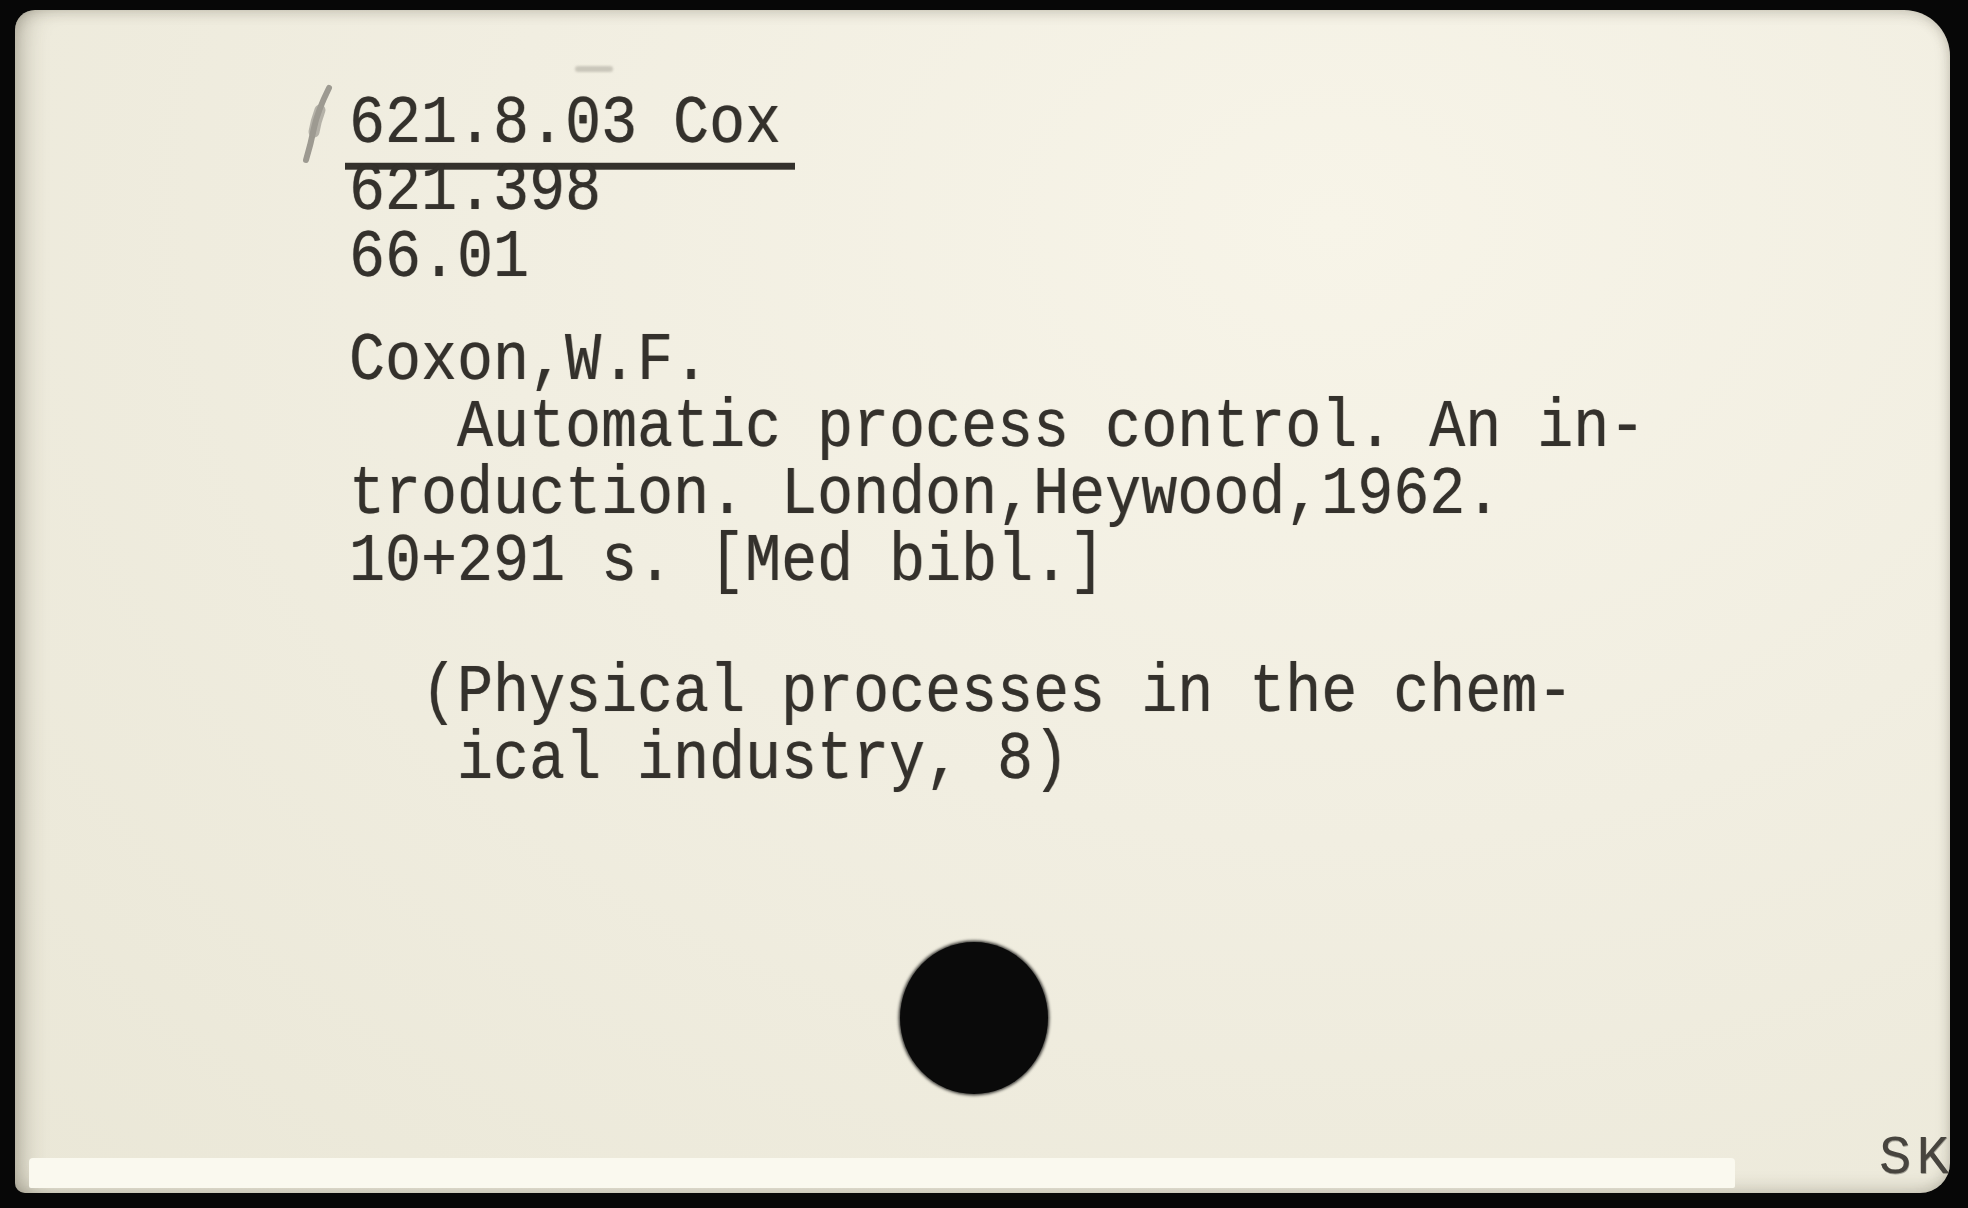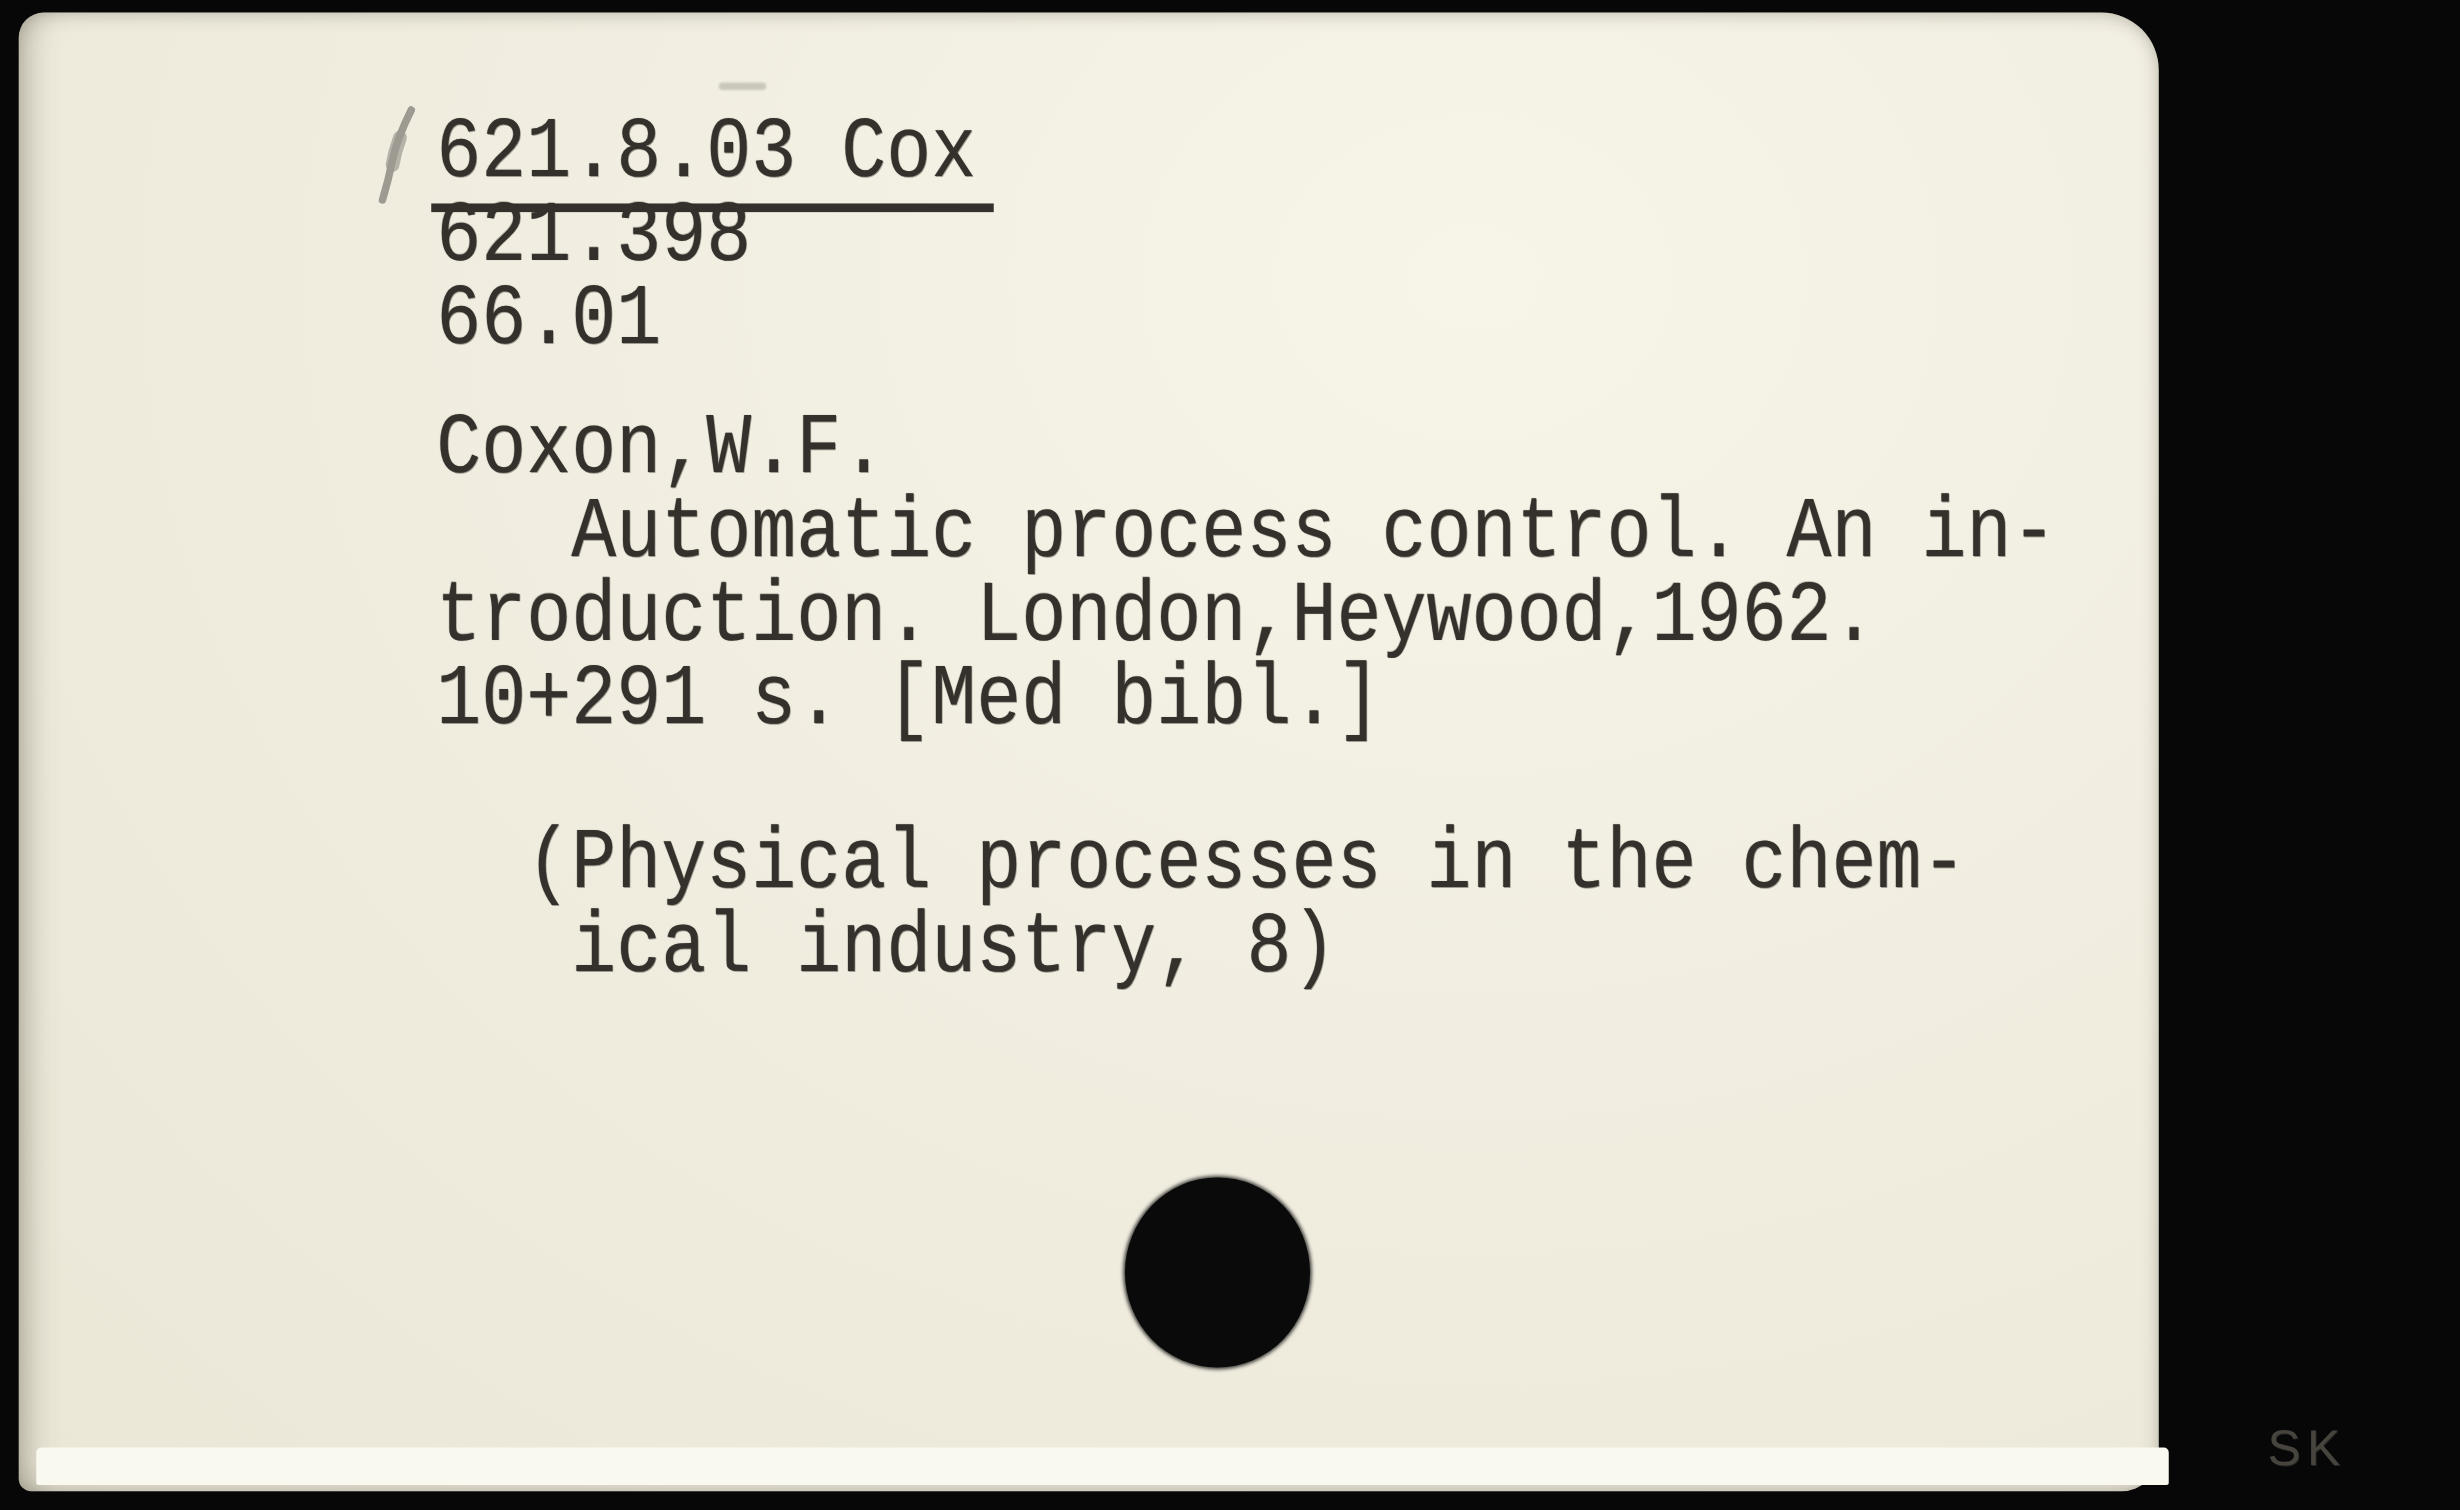--- a/index.html
+++ b/index.html
@@ -16,21 +16,21 @@
   *{margin:0;padding:0;box-sizing:border-box;}
   html,body{width:1968px;height:1208px;overflow:hidden;}
   body{
     background:var(--background);
     font-family:"Liberation Sans", sans-serif;
     position:relative;
   }
   .card{
     position:absolute;
     left:15px; top:10px;
-    width:1712px; height:1183px;
+    width:1935px; height:1183px;
     background:radial-gradient(ellipse at 68% 18%, var(--card-bg-light) 0%, var(--card-bg) 45%, var(--card-bg-dark) 100%);
     border-radius:20px 46px 30px 10px;
     box-shadow:
       inset 20px 0 28px -16px rgba(60,55,40,.38),
       inset -8px 0 16px -10px rgba(60,55,40,.28),
       inset 0 10px 16px -10px rgba(60,55,40,.20),
       inset 0 -12px 22px -12px rgba(60,55,40,.22);
   }
   
   .tw{
@@ -71,23 +71,23 @@
   .punch-hole{
     position:absolute;
     left:885px; top:932px;
     width:148px; height:152px;
     background:var(--hole);
     border-radius:50%;
     box-shadow:0 0 3px 1.5px rgba(10,10,10,.75);
   }
   .stamp{
     position:absolute;
-    left:1799px; top:1118px;
-    font-family:Liberation Sans, sans-serif;
-    font-size:40px;
+    left:1864px; top:1118px;
+    font-family:Liberation Mono, monospace;
+    font-size:54px;
     line-height:62px;
     letter-spacing:5px;
     color:var(--stamp-ink);
     text-shadow:0.5px 0.5px 0 rgba(71,68,62,.45);
   }
   .bottom-edge{
     position:absolute;
     left:14px; top:1148px;
     width:1706px; height:30px;
     background:var(--bottom-edge);

